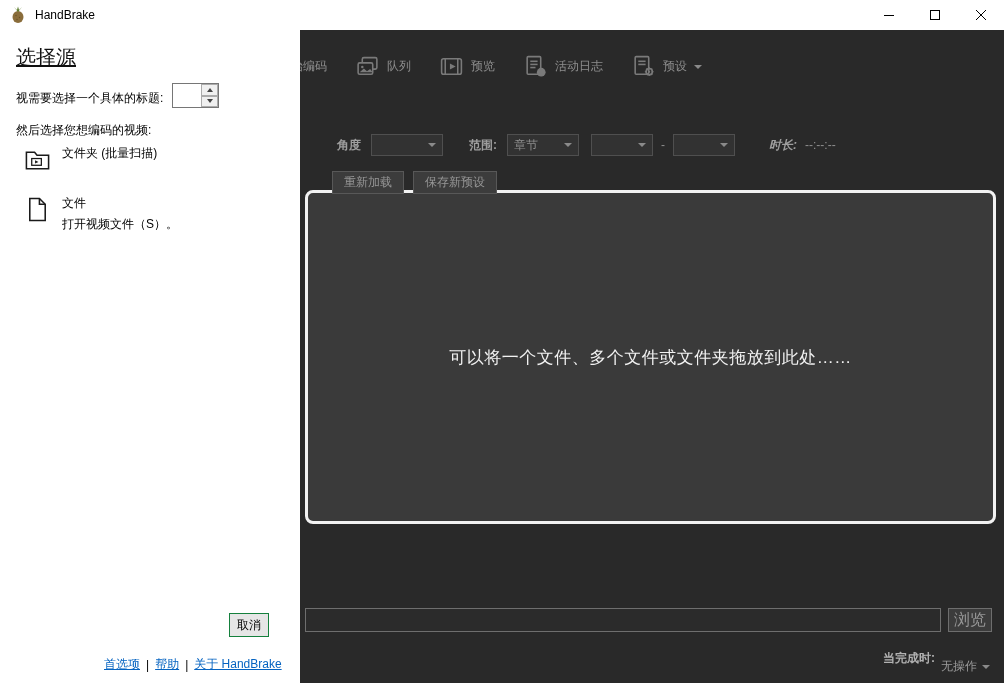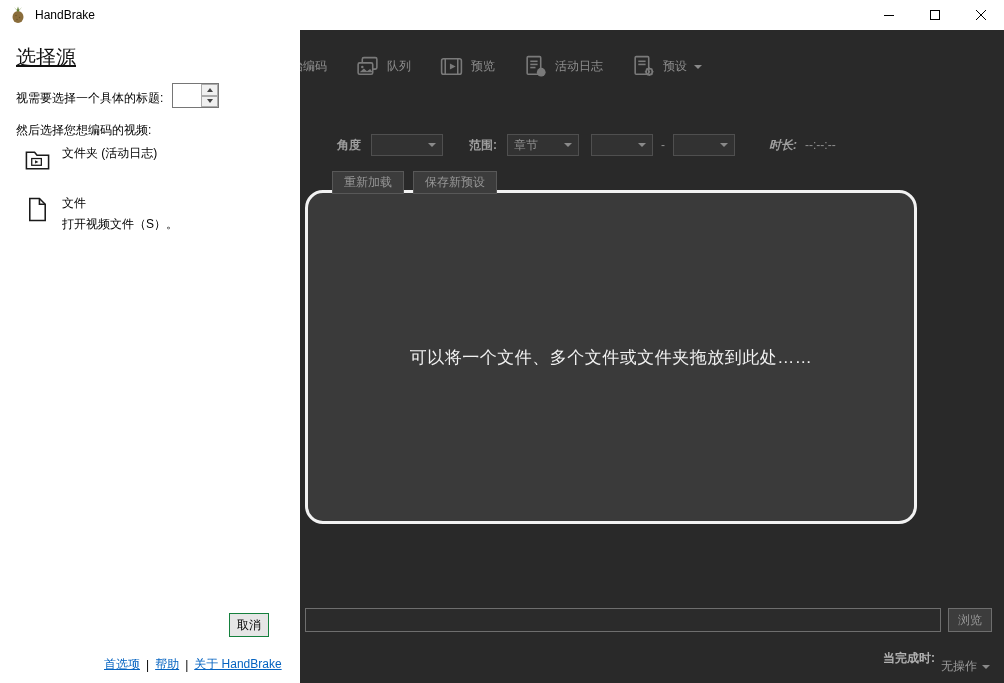--- a/index.html
+++ b/index.html
@@ -24,26 +24,26 @@
   .controls-row { position: absolute; top: 103px; left: 337px; display: flex; align-items: center; height: 24px; font-size: 12px; }
   .ctl-label { font-weight: bold; color: #9e9e9e; white-space: nowrap; }
   .dd { height: 22px; background: #323232; border: 1px solid #4f4f4f; display: flex; align-items: center; justify-content: space-between; padding: 6px 6px; color: #8e8e8e; font-size: 12px; cursor: pointer; }
   .dd-value { overflow: hidden; white-space: nowrap; }
   .sep { color: #8e8e8e; }
   .duration-value { color: #8e8e8e; }
 
   .btn-row { position: absolute; top: 141px; left: 332px; display: flex; gap: 9px; z-index: 6; }
   .dark-btn { height: 23px; padding: 8px 11px; background: #3c3c3c; border: 1px solid #585858; color: #969696; font-size: 12px; display: flex; align-items: center; cursor: pointer; }
 
-  .dropzone { position: absolute; left: 305px; top: 160px; width: 612px; height: 334px; background: #3a3a3a; border: 3px solid #f2f2f2; border-radius: 18px; display: flex; align-items: center; justify-content: center; z-index: 4; }
+  .dropzone { position: absolute; left: 305px; top: 160px; width: 691px; height: 334px; background: #3a3a3a; border: 3px solid #f2f2f2; border-radius: 8px; display: flex; align-items: center; justify-content: center; z-index: 4; }
   .dropzone-text { color: #f2f2f2; font-size: 17px; letter-spacing: 0.5px; }
 
   .dest-row { position: absolute; left: 305px; top: 578px; display: flex; gap: 7px; align-items: center; }
   .dest-input { width: 636px; height: 24px; background: #2b2b2b; border: 1px solid #6e6e6e; color: #cccccc; font-size: 12px; padding: 0 6px; outline: none; font-family: "Liberation Sans", sans-serif; }
-  .browse-btn { width: 44px; height: 24px; background: #3c3c3c; border: 1px solid #6e6e6e; color: #969696; font-size: 12px; cursor: pointer; }
+  .browse-btn { width: 44px; height: 24px; background: #3c3c3c; border: 1px solid #6e6e6e; color: #969696; font-size: 16px; cursor: pointer; }
 
   .statusbar { position: absolute; left: 0; bottom: 0; width: 100%; height: 33px; background: #292929; display: flex; justify-content: flex-end; padding-right: 14px; gap: 6px; font-size: 12px; }
   .status-label { font-weight: bold; color: #b2b2b2; }
   .when-done { display: flex; align-items: center; gap: 5px; background: transparent; border: none; color: #9a9a9a; font-size: 12px; cursor: pointer; }
 
   
   .source-panel { position: absolute; left: 0; top: 30px; width: 300px; height: 653px; background: #ffffff; z-index: 20; }
   .sp-title { position: absolute; left: 16px; top: 14px; font-size: 20px; color: #111; font-weight: 400; text-decoration: underline; }
   .sp-row-label { position: absolute; left: 16px; top: 60px; font-size: 12px; color: #000; }
   .spinner { position: absolute; left: 172px; top: 53px; width: 47px; height: 25px; border: 1px solid #767676; background: #fff; display: flex; }
@@ -230,21 +230,21 @@
 
     <div class="sp-option opt-folder">
       <span class="opt-icon">
         <svg viewBox="0 0 28 28" width="27" height="29" fill="none" stroke="#1a1a1a" stroke-width="1.6">
           <path d="M2.5 6.5h8.5l2.5 3h12v14h-23z"></path>
           <rect x="8" y="13" width="10" height="7" stroke-width="1.3"></rect>
           <path d="M11.5 14.8l3.5 1.7-3.5 1.7z" fill="#1a1a1a" stroke="none"></path>
         </svg>
       </span>
       <span>
-        <div class="opt-title">文件夹 (活动日志)</div>
+        <div class="opt-title">文件夹 (批量扫描)</div>
       </span>
     </div>
 
     <div class="sp-option opt-file">
       <span class="opt-icon">
         <svg viewBox="0 0 28 28" width="27" height="29" fill="none" stroke="#1a1a1a" stroke-width="1.6">
           <path d="M6 2.5h10l6 6v17H6z"></path>
           <path d="M16 2.5v6h6"></path>
         </svg>
       </span>

